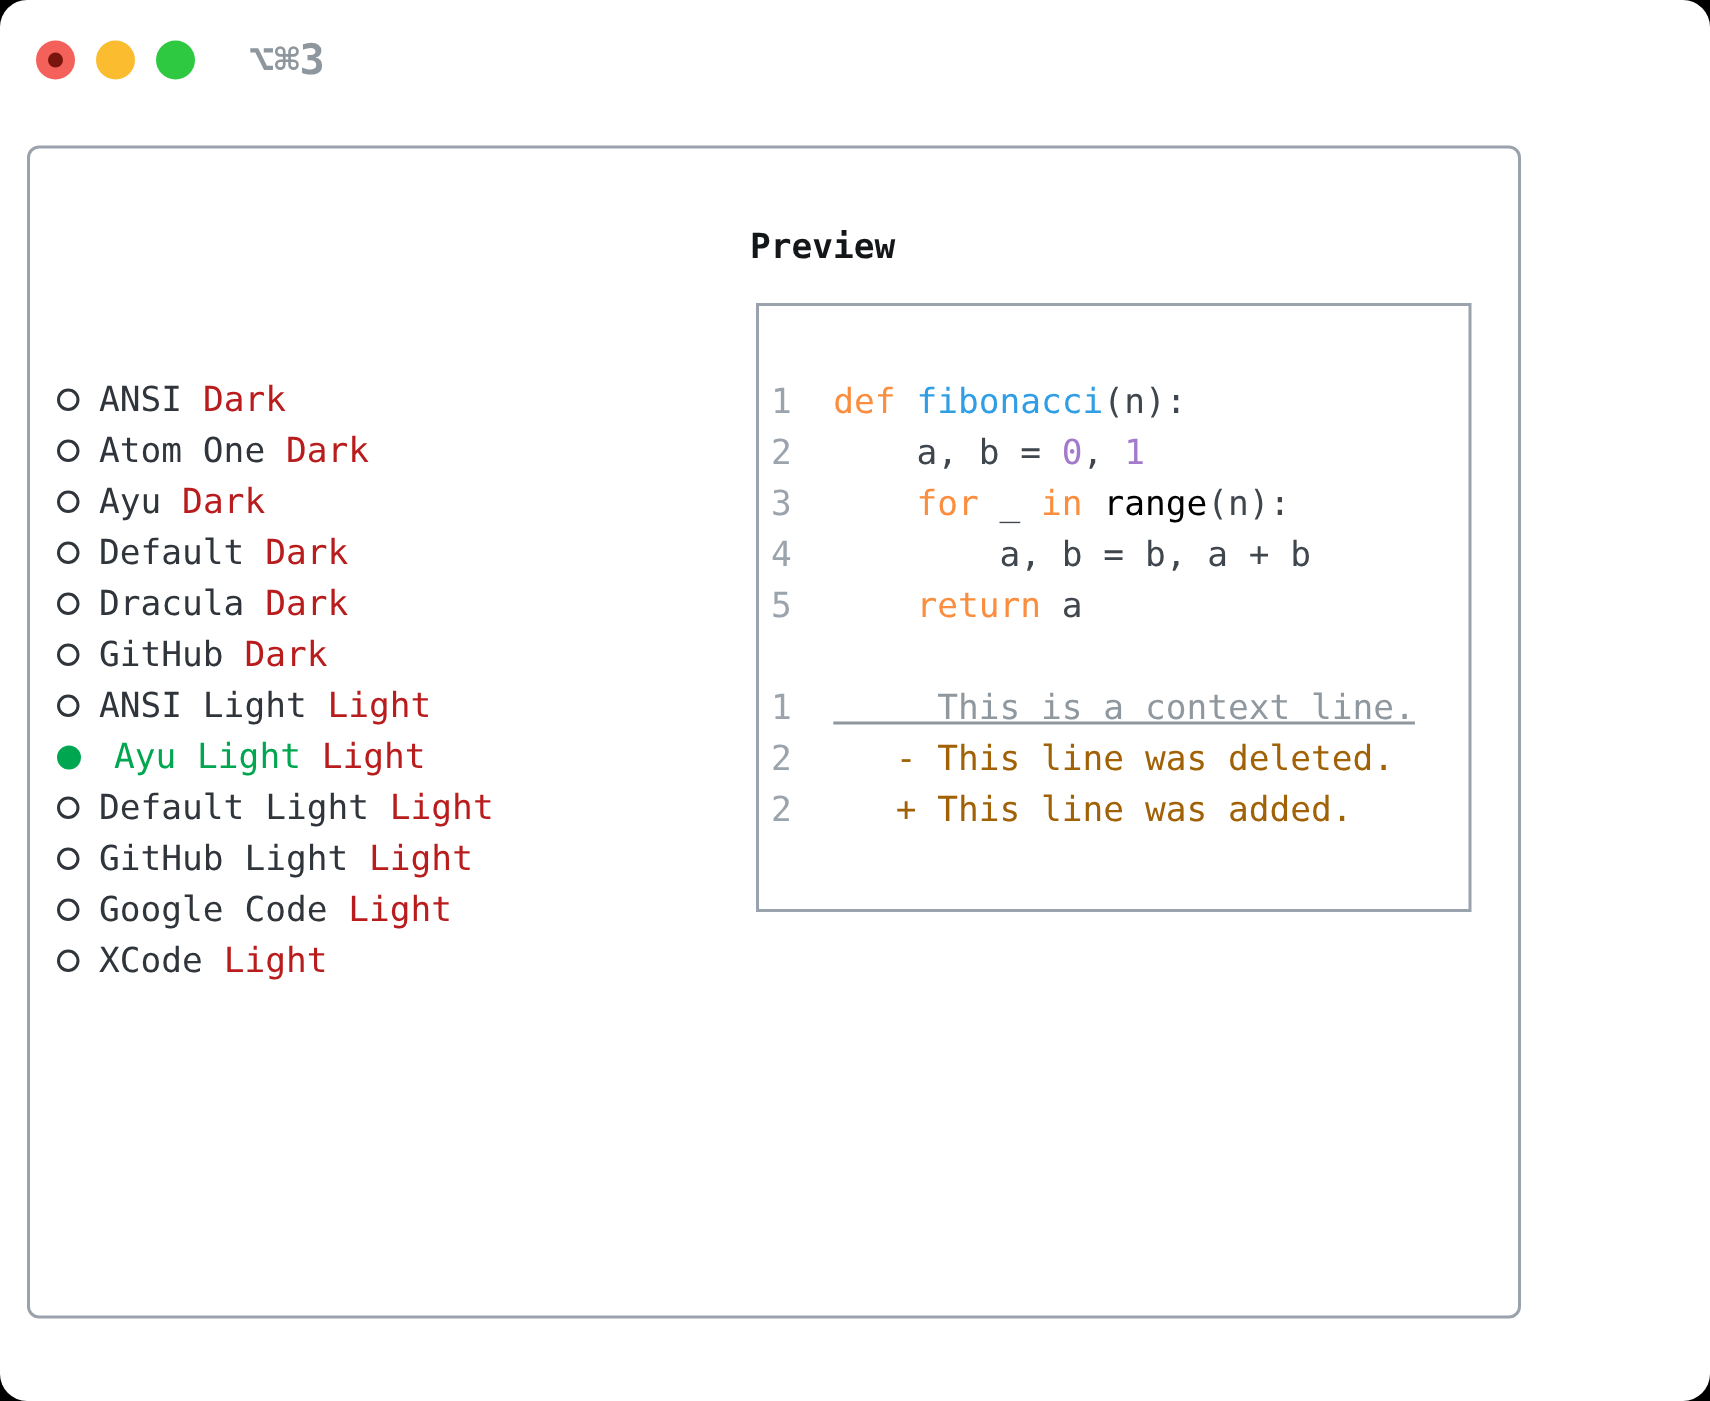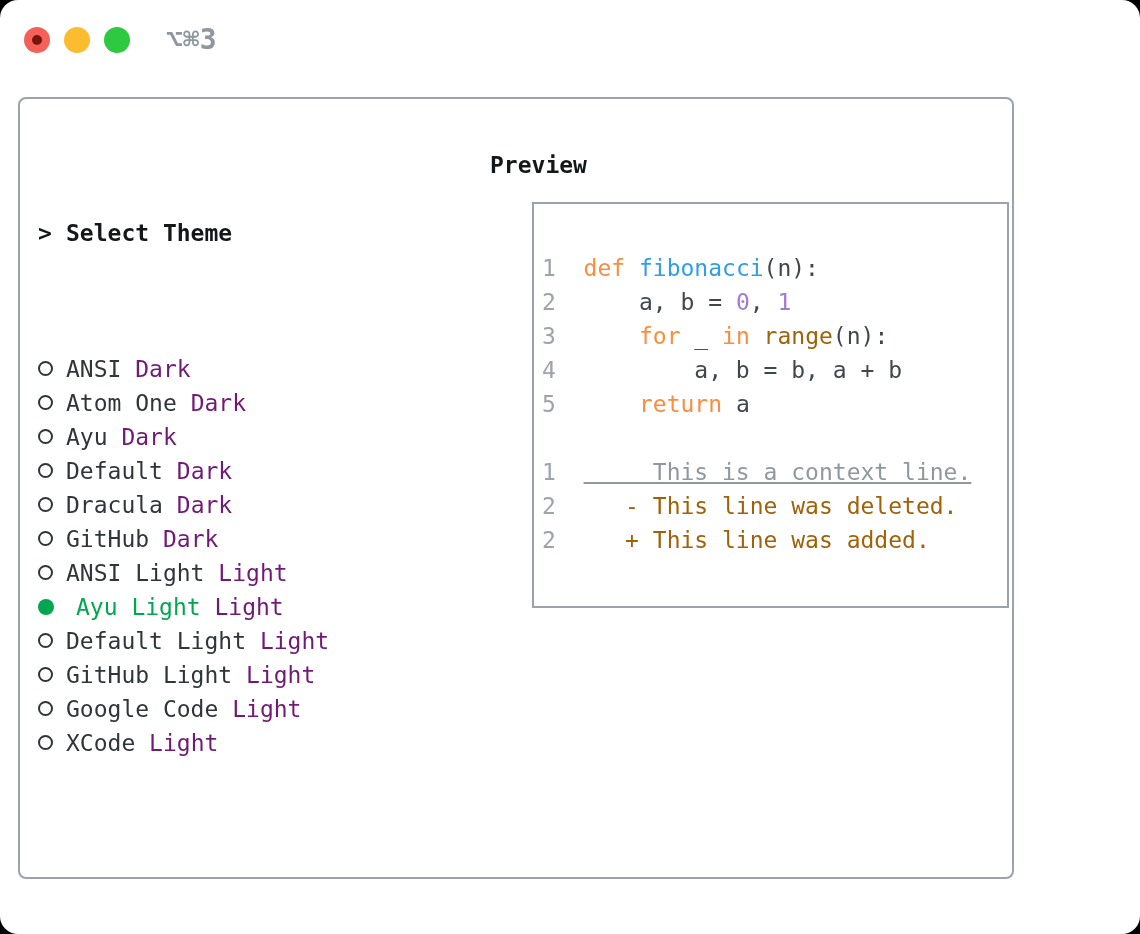--- a/index.html
+++ b/index.html
@@ -24,56 +24,55 @@
          border:2px solid #9aa3ad;border-radius:8px;box-sizing:border-box;}
 
   .col-left{position:absolute;left:18px;top:49px;font-size:23px;line-height:34px;
             white-space:pre;color:#2f353b;}
   .row{height:34px;}
   .gutter{display:inline-block;width:28px;position:relative;vertical-align:top;}
   .radio{position:absolute;left:0;top:9px;width:15px;height:15px;border-radius:50%;
          border:2.5px solid #2f353b;box-sizing:border-box;}
   .radio.sel{border:none;background:#00a750;width:16px;height:16px;}
   .hdr{font-weight:bold;color:#14171a;}
-  .muted{color:#701a75;text-align:center;}
+  .muted{color:#b91c1c;text-align:center;}
   .green{color:#00a750;margin-left:10px;}
 
   
-  .preview-title{position:absolute;left:470px;top:49px;font-size:23px;line-height:34px;
+  .preview-title{position:absolute;left:480px;top:49px;font-size:23px;line-height:34px;
                  font-weight:bold;color:#14171a;}
-  .preview-box{position:absolute;left:512px;top:103px;width:477px;height:406px;
+  .preview-box{position:absolute;left:484px;top:103px;width:477px;height:406px;
                border:2px solid #9aa3ad;box-sizing:border-box;
                padding:47px 0 0 8px;font-size:23px;line-height:34px;white-space:pre;
                overflow:hidden;}
   .num{color:#9ba4ac;}
   .tk-plain{color:#3f464d;}
   .tk-keyword{color:#fa8d3e;}
   .tk-function{color:#2f9ee5;}
   .tk-number{color:#a37acc;}
-  .tk-builtin{color:#a16207;}
+  .tk-builtin{color:#000000;}
   .diff-context{color:#8f989f;text-decoration:underline;}
   .diff-deleted{color:#a16207;}
   .diff-added{color:#a16207;}
 </style>
 </head>
 <body>
 
 <div class="window">
 
   <div>
     <div class="dot dot-red"></div>
     <div class="dot dot-yellow"></div>
     <div class="dot dot-green"></div>
     <div class="shortcut">⌥⌘3</div>
   </div>
 
   <div class="panel">
 
     <div class="col-left">
-      <div class="row hdr"><span class="gutter">&gt;</span><span>Select Theme</span></div>
 
       <div id="theme-list"><div class="row"><span class="gutter"><span class="radio"></span></span><span>ANSI</span> <span class="muted">Dark</span></div><div class="row"><span class="gutter"><span class="radio"></span></span><span>Atom One</span> <span class="muted">Dark</span></div><div class="row"><span class="gutter"><span class="radio"></span></span><span>Ayu</span> <span class="muted">Dark</span></div><div class="row"><span class="gutter"><span class="radio"></span></span><span>Default</span> <span class="muted">Dark</span></div><div class="row"><span class="gutter"><span class="radio"></span></span><span>Dracula</span> <span class="muted">Dark</span></div><div class="row"><span class="gutter"><span class="radio"></span></span><span>GitHub</span> <span class="muted">Dark</span></div><div class="row"><span class="gutter"><span class="radio"></span></span><span>ANSI Light</span> <span class="muted">Light</span></div><div class="row"><span class="gutter"><span class="radio sel"></span></span><span class="green">Ayu Light</span> <span class="muted">Light</span></div><div class="row"><span class="gutter"><span class="radio"></span></span><span>Default Light</span> <span class="muted">Light</span></div><div class="row"><span class="gutter"><span class="radio"></span></span><span>GitHub Light</span> <span class="muted">Light</span></div><div class="row"><span class="gutter"><span class="radio"></span></span><span>Google Code</span> <span class="muted">Light</span></div><div class="row"><span class="gutter"><span class="radio"></span></span><span>XCode</span> <span class="muted">Light</span></div></div>
 
       <div class="row"></div>
 
       
 
       
 
       

